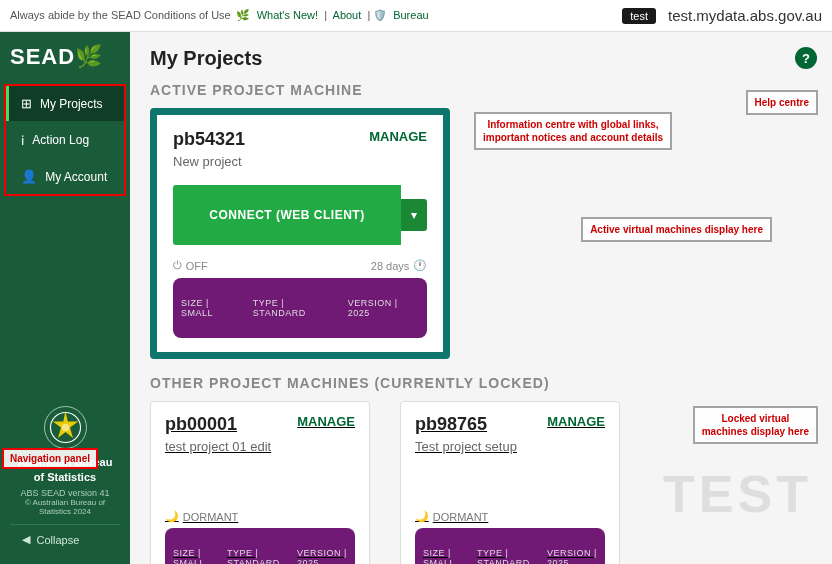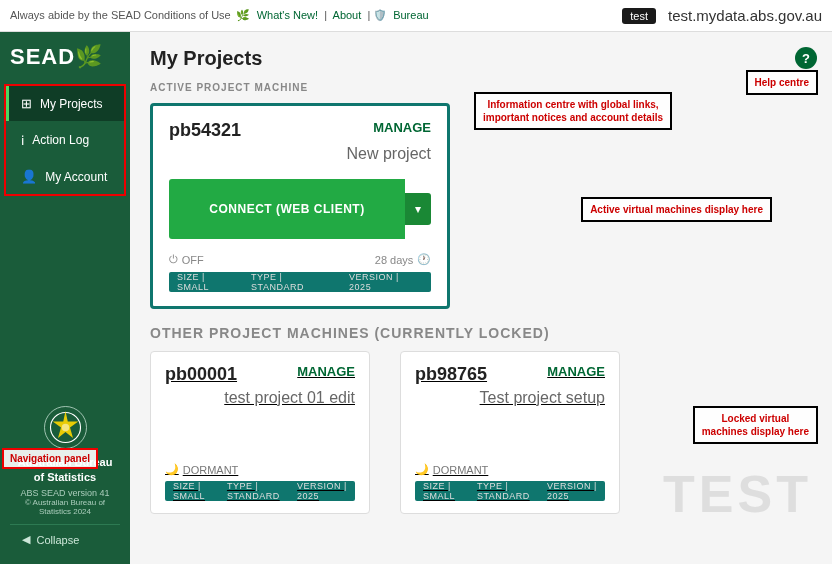--- a/index.html
+++ b/index.html
@@ -119,32 +119,32 @@
       padding: 15px 20px;
       position: relative;
     }
     .page-title {
       font-size: 20px;
       font-weight: bold;
       color: #222;
       margin-bottom: 12px;
     }
     .section-label {
-      font-size: 10px;
+      font-size: 14px;
       font-weight: bold;
       color: #888;
       letter-spacing: 1px;
       margin-bottom: 10px;
       text-transform: uppercase;
     }
 
     
     .project-card {
       background: #fff;
-      border: 3px solid #0f766e;
+      border: 7px solid #0f766e;
       border-radius: 4px;
       padding: 14px 16px;
       margin-bottom: 16px;
       position: relative;
       max-width: 300px;
     }
     .project-card-header {
       display: flex;
       justify-content: space-between;
       align-items: flex-start;
@@ -156,24 +156,23 @@
       color: #222;
     }
     .manage-link {
       font-size: 13px;
       color: #006633;
       text-decoration: none;
       cursor: pointer;
       font-weight: bold;
     }
     .project-name {
-      font-size: 16px;
+      font-size: 13px;
       color: #666;
       margin-bottom: 16px;
-      text-align: right;
     }
     .connect-btn-wrapper {
       display: flex;
       align-items: center;
       margin-bottom: 14px;
     }
     .connect-btn {
       background: #22aa44;
       color: #fff;
       border: none;
@@ -198,25 +197,25 @@
       display: flex;
       justify-content: space-between;
       align-items: center;
       margin-bottom: 6px;
       font-size: 11px;
       color: #666;
     }
     .card-footer .off-status { display: flex; align-items: center; gap: 4px; color: #888; }
     .card-footer .days { display: flex; align-items: center; gap: 4px; color: #888; }
     .card-specs {
-      background: #0f766e;
+      background: #701a75;
       color: #ddd;
       font-size: 9px;
-      padding: 0 8px;
-      border-radius: 2px;
+      padding: 20px 8px;
+      border-radius: 8px;
       display: flex;
       gap: 12px;
       letter-spacing: 0.5px;
     }
 
     
     .locked-section { margin-top: 6px; }
     .locked-label {
       font-size: 14px;
       font-weight: bold;
@@ -261,29 +260,30 @@
       font-size: 13px;
       display: flex;
       align-items: center;
       justify-content: center;
       cursor: pointer;
     }
 
     
     .annotation-box {
       position: absolute;
-      border: 2px solid #000000;
+      border: 2px solid #a3a3a3;
       background: rgba(255,255,255,0.9);
       padding: 4px 7px;
       font-size: 10px;
       color: #c00;
       font-weight: bold;
       line-height: 1.3;
       pointer-events: none;
       white-space: nowrap;
+      margin-top: 20px;
     }
 
     .nav-section {
       border: 2px solid #e00;
       margin: 2px 4px;
     }
 
     
     .test-watermark {
       position: absolute;

